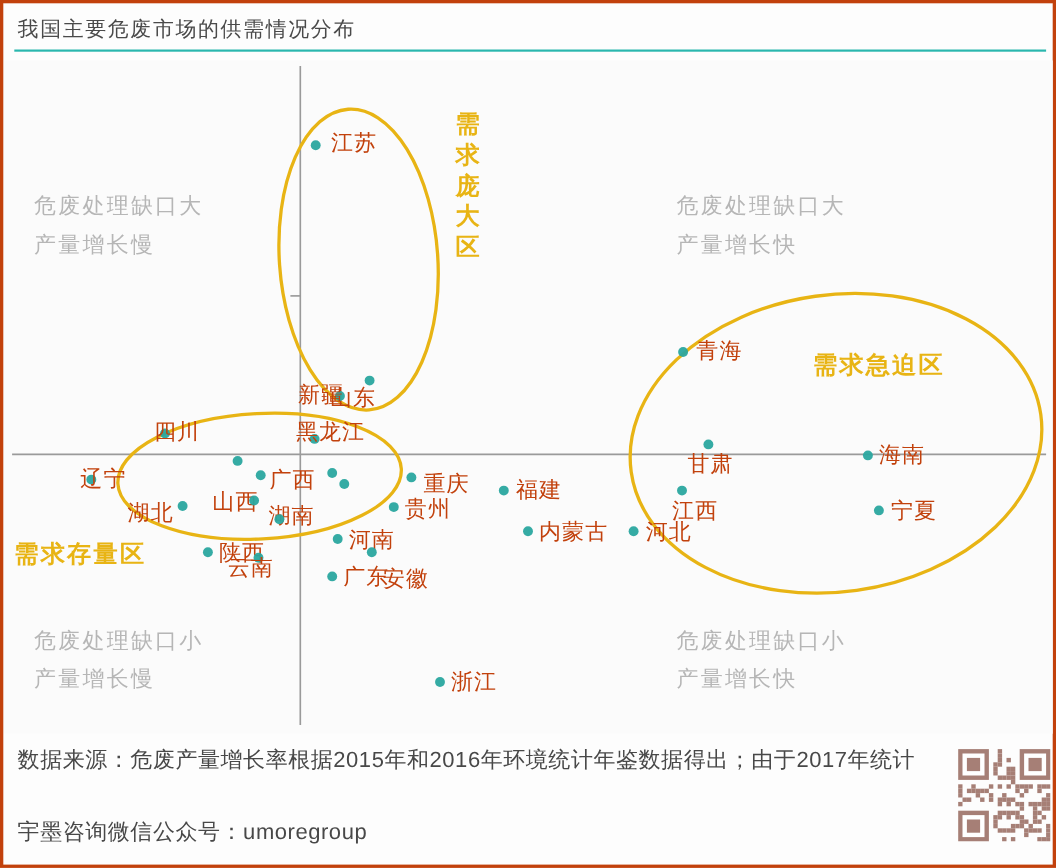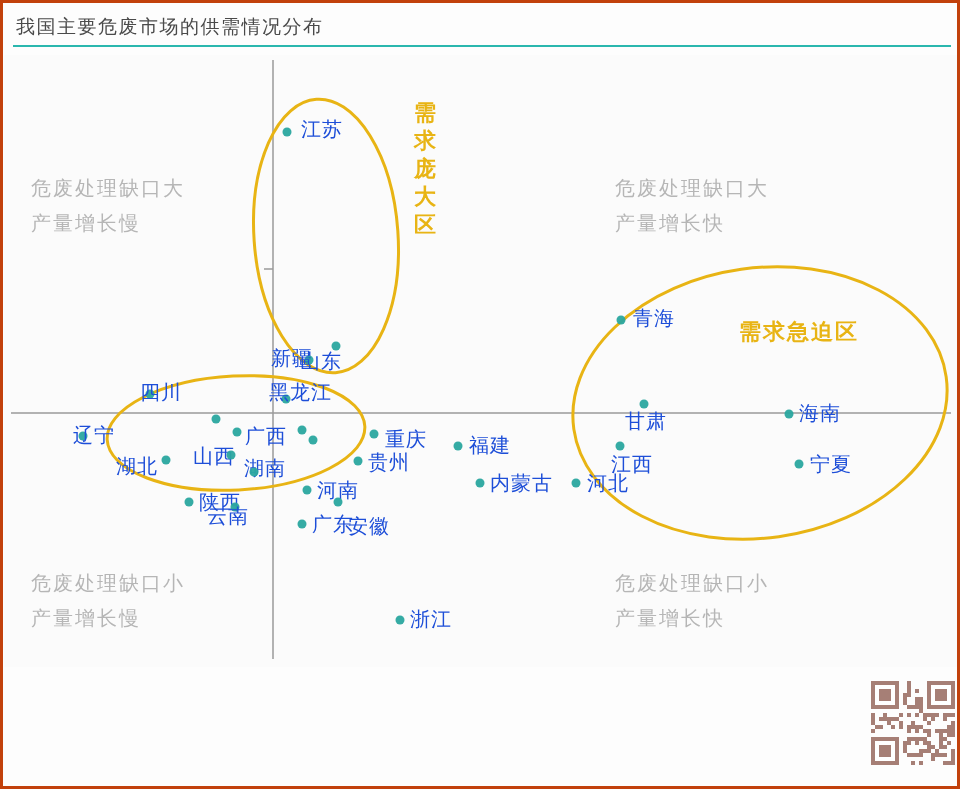--- a/index.html
+++ b/index.html
@@ -30,21 +30,21 @@
   .zone {
     position:absolute; font-size:22px; font-weight:bold;
     color:var(--gold,#e8b414); letter-spacing:2px; white-space:nowrap;
   }
   .zone.vertical span { display:block; text-align:center; line-height:28px; letter-spacing:0; }
   .pt-dot {
     position:absolute; width:9px; height:9px; border-radius:50%;
     background:var(--dotc,#2aa79f); transform:translate(-50%,-50%); opacity:.95;
   }
   .pt-label {
-    position:absolute; font-size:20px; color:#1d4ed8;
+    position:absolute; font-size:20px; color:#c2410c;
     letter-spacing:1px; white-space:nowrap;
   }
   .footer-line {
     position:absolute; left:13px; font-size:20px; color:#484848;
     letter-spacing:0.5px; white-space:nowrap;
   }
   #qr-svg { position:absolute; left:868px; top:678px; }
 </style>
 </head>
 <body>
@@ -85,20 +85,21 @@
 
   <div id="zones-layer">
       <div class="zone vertical" style="left: 411px; top: 96px;">
         <span>需</span>
         <span>求</span>
         <span>庞</span>
         <span>大</span>
         <span>区</span>
       </div>
       <div class="zone" style="left: 736px; top: 314px;">需求急迫区</div>
+      <div class="zone" style="left: 10px; top: 486px;">需求存量区</div>
     </div>
   <div id="points-layer">
       <div class="pt-dot" style="left: 284px; top: 129px;"></div>
       <span class="pt-label" style="left: 298px; top: 113px;">江苏</span>
       <div class="pt-dot" style="left: 618px; top: 317px;"></div>
       <span class="pt-label" style="left: 630px; top: 302px;">青海</span>
       <div class="pt-dot" style="left: 333px; top: 343px;"></div>
       <span class="pt-label" style="left: 297px; top: 329px; margin-top: 16px;">山东</span>
       <div class="pt-dot" style="left: 306px; top: 357px;"></div>
       <span class="pt-label" style="left: 268px; top: 342px;">新疆</span>
@@ -144,20 +145,22 @@
       <div class="pt-dot" style="left: 186px; top: 499px;"></div>
       <span class="pt-label" style="left: 196px; top: 486px;">陕西</span>
       <div class="pt-dot" style="left: 232px; top: 504px;"></div>
       <span class="pt-label" style="left: 204px; top: 500px;">云南</span>
       <div class="pt-dot" style="left: 299px; top: 521px;"></div>
       <span class="pt-label" style="left: 309px; top: 508px;">广东</span>
       <div class="pt-dot" style="left: 397px; top: 617px;"></div>
       <span class="pt-label" style="left: 407px; top: 603px;">浙江</span>
     </div>
 
+  <div class="footer-line" style="top:674px;">数据来源：危废产量增长率根据2015年和2016年环境统计年鉴数据得出；由于2017年统计</div>
+  <div class="footer-line" style="top:740px;">宇墨咨询微信公众号：umoregroup</div>
 
   <svg id="qr-svg" width="84" height="84" viewBox="0 0 84 84">
       <rect x="36" y="0" width="4" height="4" fill="#a67f76"></rect>
       <rect x="36" y="4" width="4" height="4" fill="#a67f76"></rect>
       <rect x="36" y="8" width="4" height="4" fill="#a67f76"></rect>
       <rect x="44" y="8" width="4" height="4" fill="#a67f76"></rect>
       <rect x="32" y="12" width="4" height="4" fill="#a67f76"></rect>
       <rect x="36" y="12" width="4" height="4" fill="#a67f76"></rect>
       <rect x="32" y="16" width="4" height="4" fill="#a67f76"></rect>
       <rect x="44" y="16" width="4" height="4" fill="#a67f76"></rect>

